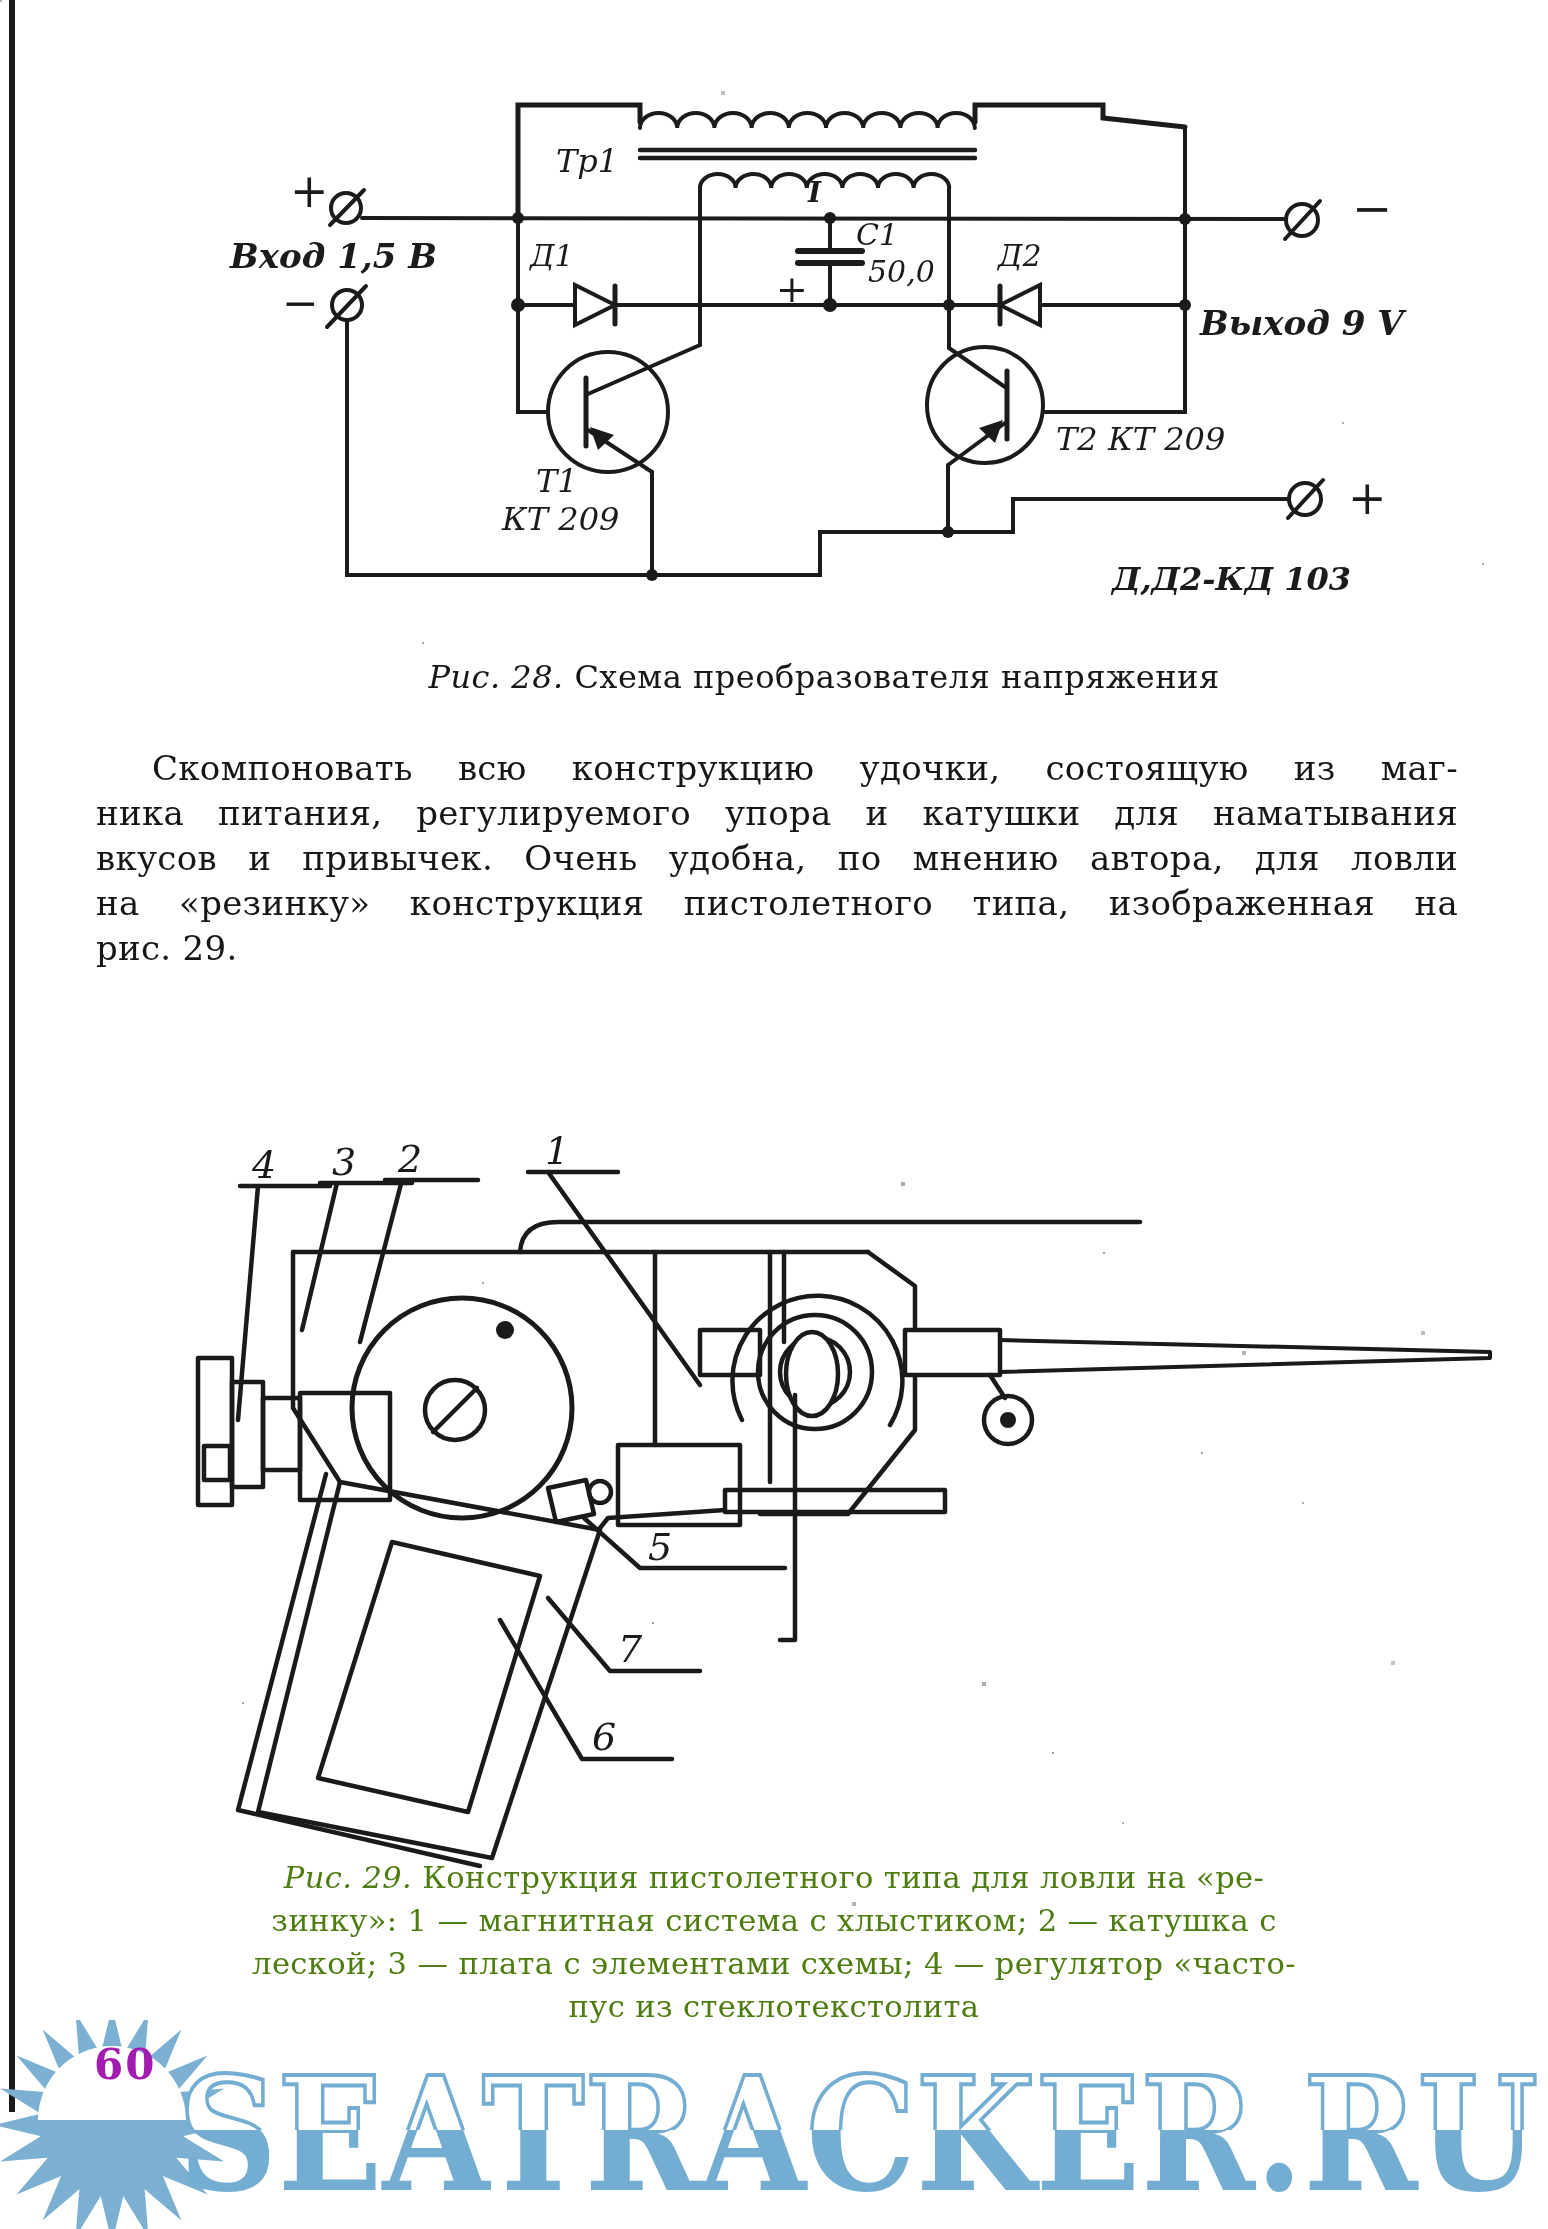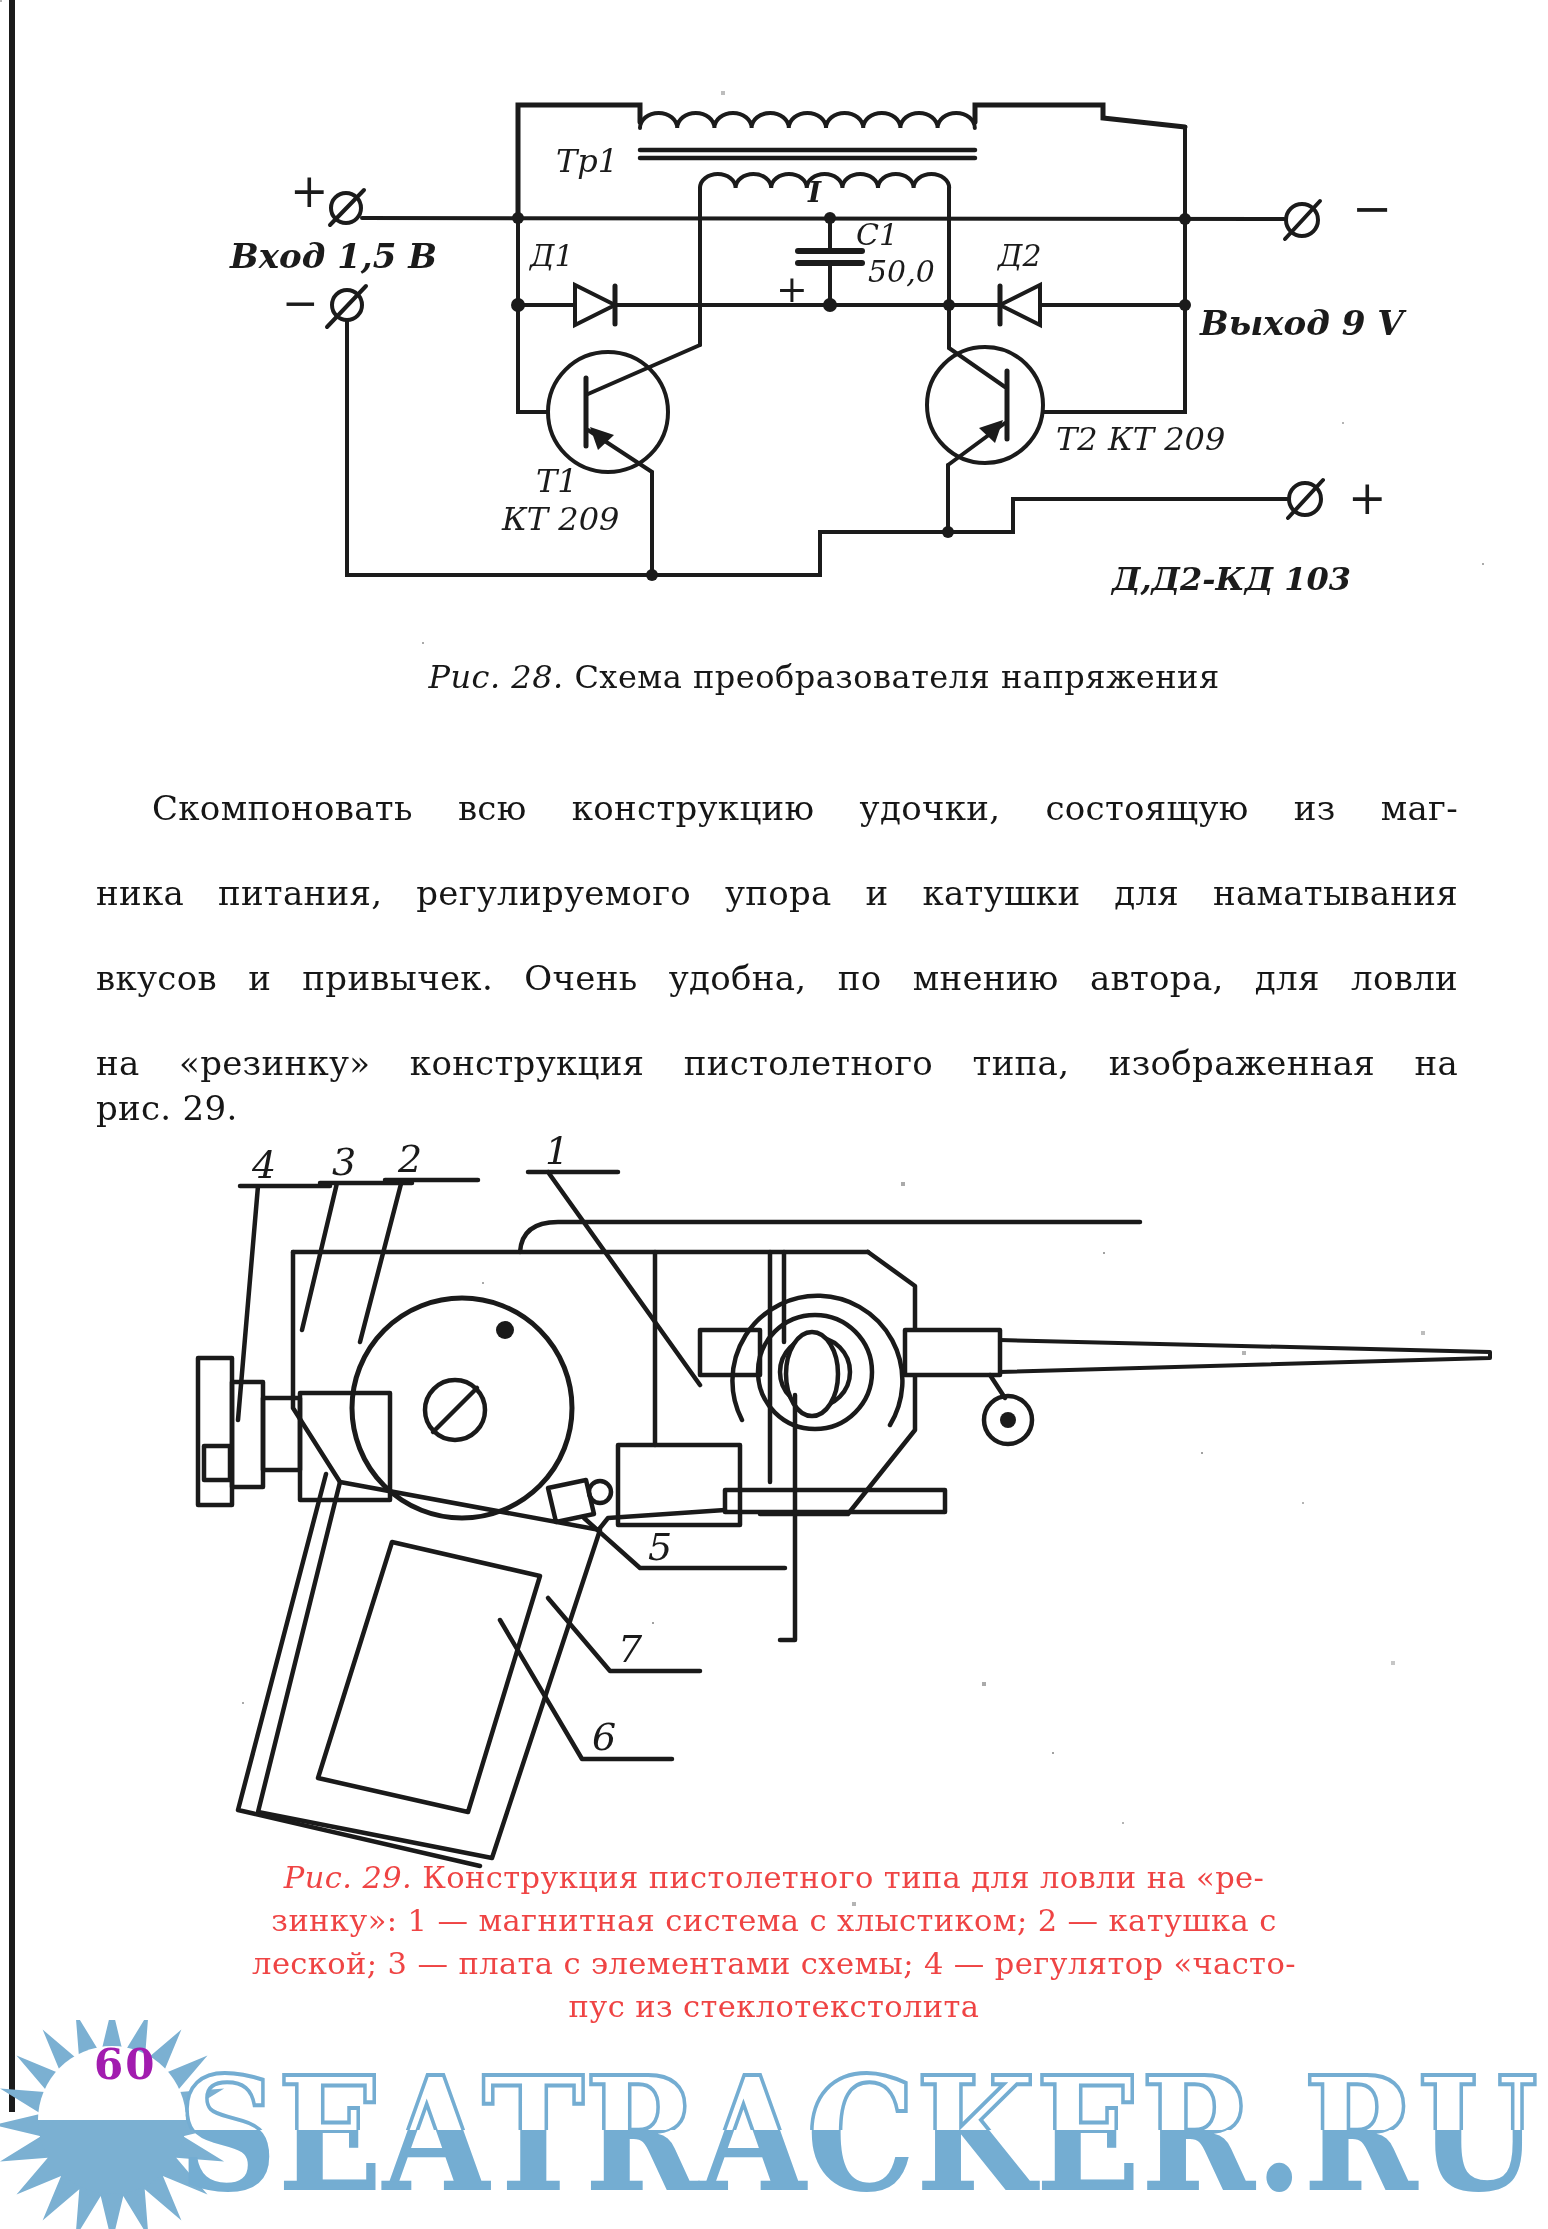--- a/index.html
+++ b/index.html
@@ -16,26 +16,26 @@
   svg text{font-family:"DejaVu Serif", serif;}
   .fig-caption{
     position:absolute;left:0;width:1548px;text-align:center;
     font-size:32px;letter-spacing:.5px;color:#171717;
   }
   .fig-caption .lead{font-style:italic;}
   .para{
     position:absolute;left:96px;top:746px;width:1362px;
     font-size:34px;line-height:45px;color:#161616;letter-spacing:.3px;
   }
-  .para .jline{text-align:justify;text-align-last:justify;margin-top:40px;}
+  .para .jline{text-align:justify;text-align-last:justify;}
   .para .jfirst{padding-left:56px;}
   .para .jlast{text-align:left;}
   .cap29{
     position:absolute;left:174px;top:1856px;width:1200px;
-    font-size:30.5px;line-height:43px;text-align:center;color:#ef4444;
+    font-size:30.5px;line-height:43px;text-align:center;color:#4d7c0f;
     letter-spacing:.4px;
   }
   .cap29 .lead{font-style:italic;}
   .page-number{
     position:absolute;left:94px;top:2040px;
     font-size:42px;font-weight:bold;color:#a21caf;z-index:5;
     letter-spacing:2px;
   }
   .speckles{
     position:absolute;left:0;top:0;width:2px;height:2px;background:#777;opacity:.55;

